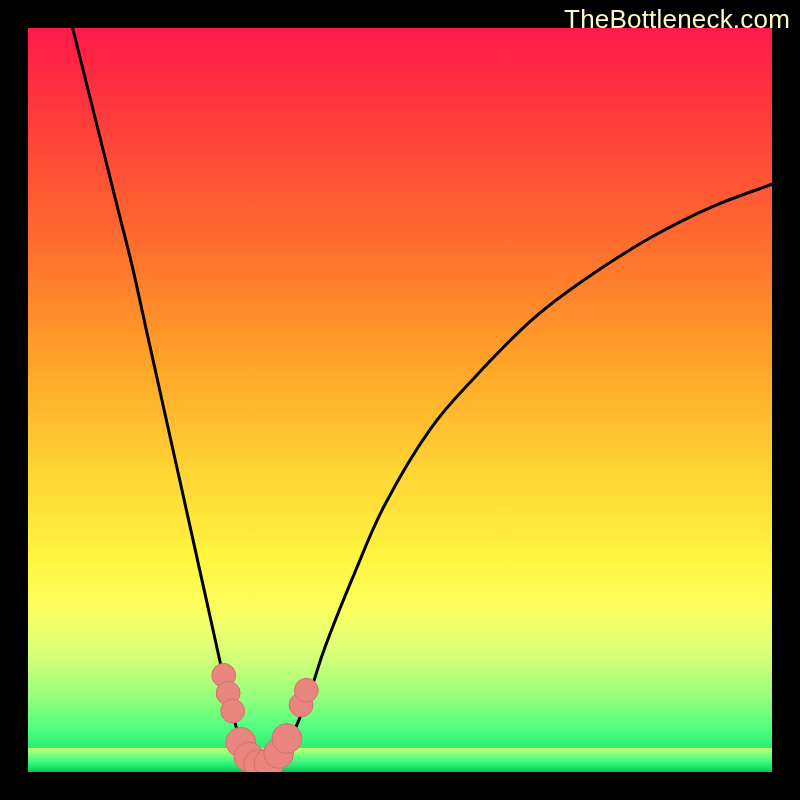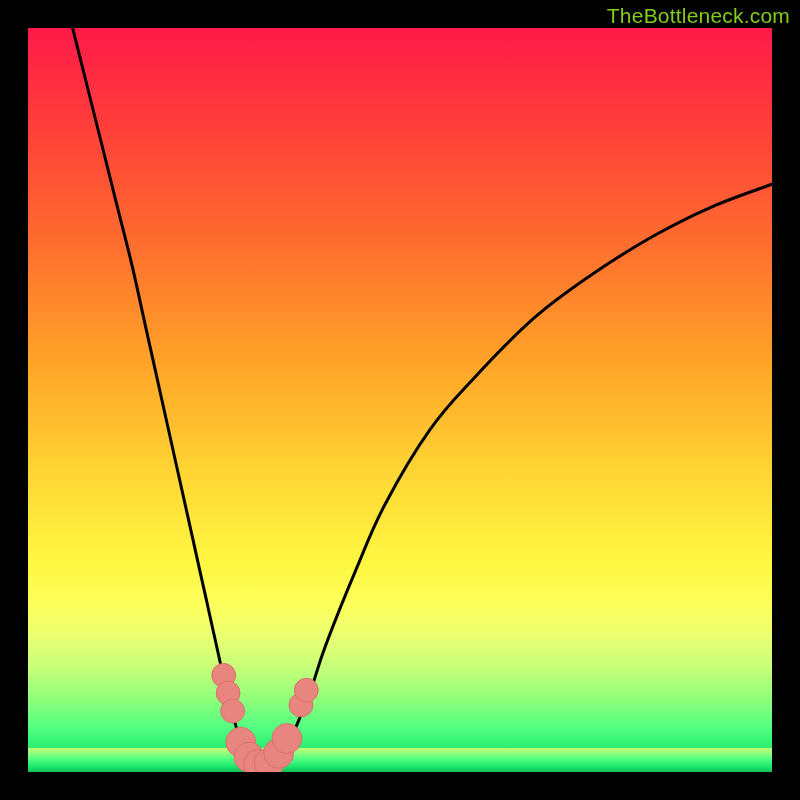--- a/index.html
+++ b/index.html
@@ -61,22 +61,22 @@
     );
   }
   svg.curve {
     position: absolute;
     inset: 0;
   }
   .watermark {
     position: absolute;
     top: 4px;
     right: 10px;
-    color: #84cc16;
-    font-size: 21px;
+    color: #fef9c3;
+    font-size: 26px;
     font-weight: 400;
     letter-spacing: 0.2px;
     user-select: none;
   }
 </style>
 </head>
 <body>
 
 <div class="frame">
   <div class="plot">

